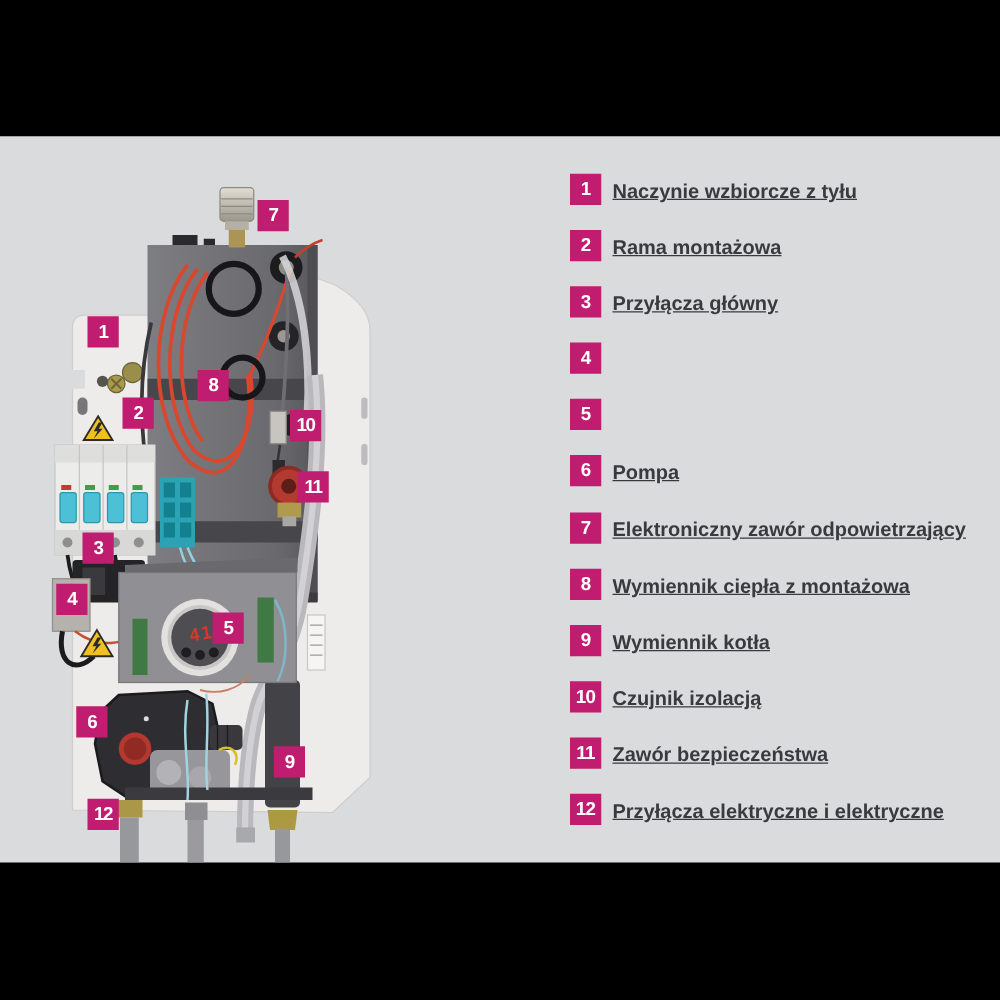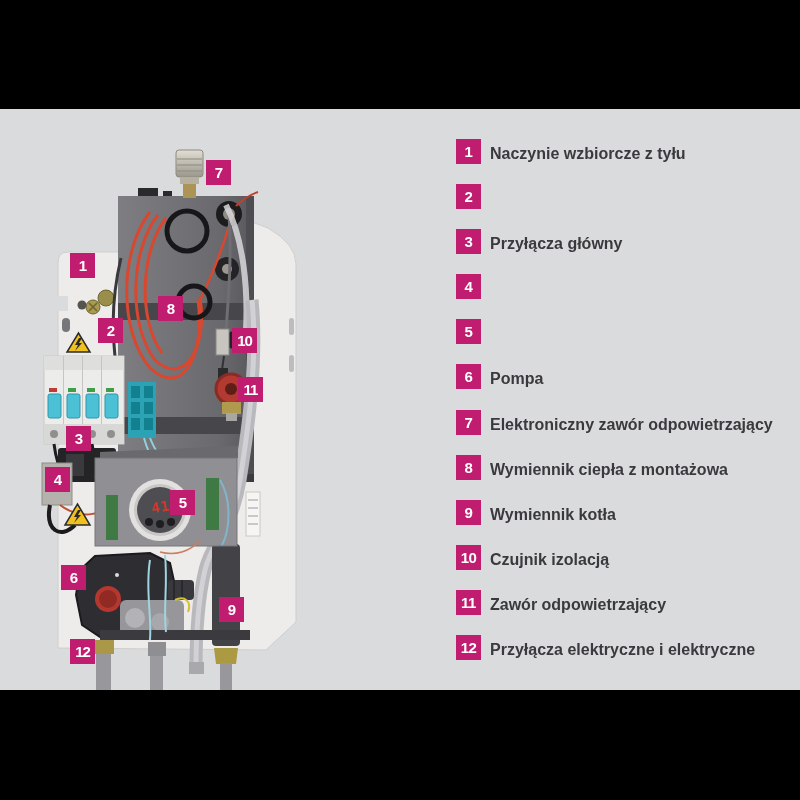--- a/index.html
+++ b/index.html
@@ -9,21 +9,21 @@
   .band{position:absolute;left:0;top:109px;width:800px;height:581px;
         background:var(--band-bg,#dadbdd);}
   .boiler-art{position:absolute;left:30px;top:0;width:280px;height:581px;}
   
   .legend{position:absolute;left:456px;top:30px;width:330px;}
   .legend-row{display:flex;align-items:flex-start;height:25px;margin-bottom:20.1px;}
   .badge{flex:0 0 25px;width:25px;height:25px;background:var(--accent,#c01d70);
          color:#fff;font-weight:bold;font-size:15px;line-height:25px;text-align:center;
          letter-spacing:-0.5px;}
   .legend-label{margin-left:9px;color:var(--text-col,#3a393d);font-weight:bold;
-                font-size:16px;line-height:25px;white-space:nowrap;transform:translateY(2px);}
+                font-size:16px;line-height:25px;white-space:nowrap;transform:translateY(2px);text-decoration:underline;}
   
   .markers{position:absolute;left:0;top:0;width:800px;height:800px;pointer-events:none;}
   .marker{position:absolute;width:25px;height:25px;background:var(--accent,#c01d70);}
   .marker-num{display:block;width:25px;height:25px;color:#fff;font-weight:bold;
               font-size:15px;line-height:25px;text-align:center;letter-spacing:-1px;}
 </style>
 </head>
 <body>
 
 <div id="stage">
@@ -234,20 +234,21 @@
     </svg>
 
     <div class="legend">
   <div class="legend-row">
     <span class="badge">1</span>
     <span class="legend-label">Naczynie wzbiorcze z tyłu</span>
   </div>
 
   <div class="legend-row">
     <span class="badge">2</span>
+    <span class="legend-label">Rama montażowa</span>
   </div>
 
   <div class="legend-row">
     <span class="badge">3</span>
     <span class="legend-label">Przyłącza główny</span>
   </div>
 
   <div class="legend-row">
     <span class="badge">4</span>
   </div>
@@ -276,21 +277,21 @@
     <span class="legend-label">Wymiennik kotła</span>
   </div>
 
   <div class="legend-row">
     <span class="badge">10</span>
     <span class="legend-label">Czujnik izolacją</span>
   </div>
 
   <div class="legend-row">
     <span class="badge">11</span>
-    <span class="legend-label">Zawór odpowietrzający</span>
+    <span class="legend-label">Zawór bezpieczeństwa</span>
   </div>
 
   <div class="legend-row">
     <span class="badge">12</span>
     <span class="legend-label">Przyłącza elektryczne i elektryczne</span>
   </div>
 </div>
   </div>
 
   <div class="markers">

